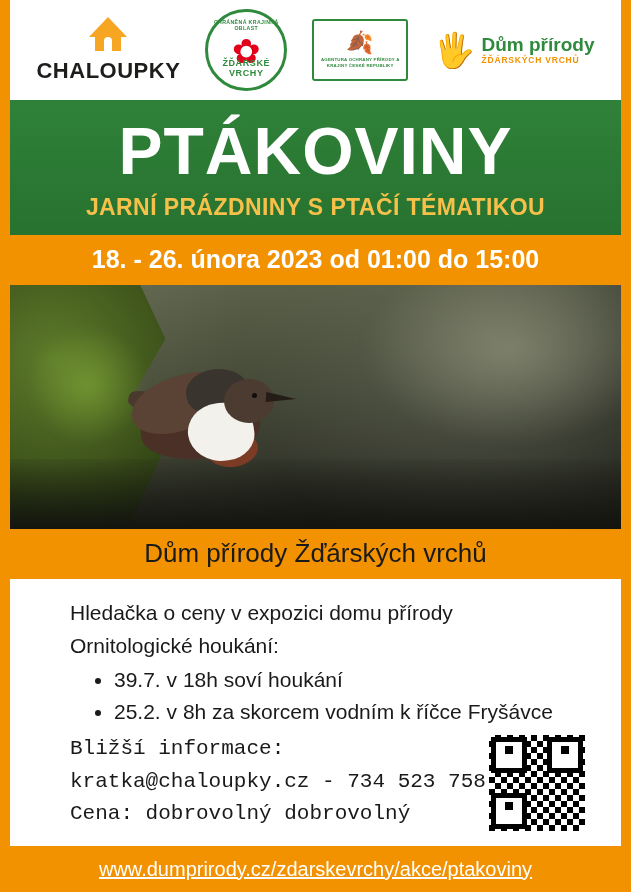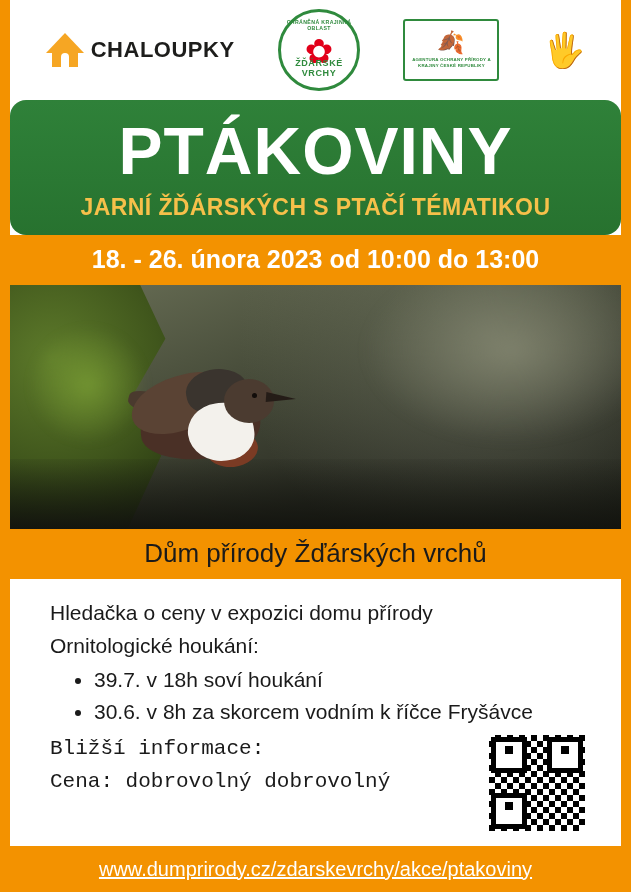--- a/index.html
+++ b/index.html
@@ -32,20 +32,21 @@
     align-items: center;
     justify-content: space-around;
     padding: 0 14px;
     box-sizing: border-box;
     background: #ffffff;
   }
   .logo {
     display: flex;
     align-items: center;
     gap: 7px;
+    flex-direction: column;
   }
   .chaloupky-mark {
     width: 38px;
     height: 34px;
     position: relative;
   }
   .chaloupky-mark .roof {
     position: absolute;
     left: 0; top: 0;
     width: 0; height: 0;
@@ -156,21 +157,20 @@
     font-weight: bold;
     letter-spacing: 0.8px;
   }
 
   
   .title-band {
     background: #2e7d32;
     background: linear-gradient(180deg,#2f8139 0%, #27722f 100%);
     padding: 18px 0 14px 0;
     text-align: center;
-    border-radius: 16px;
   }
   .title-main {
     font-size: 66px;
     font-weight: bold;
     color: #ffffff;
     letter-spacing: 1px;
     line-height: 1;
     margin: 0;
   }
   .title-sub {
@@ -324,20 +324,21 @@
   .place-band span {
     font-size: 26px;
     font-weight: normal;
     color: #1a1a1a;
   }
 
   
   .body-area {
     position: relative;
     padding: 18px 34px 0 40px;
+    margin-left: 20px;
   }
   .line {
     font-size: 21px;
     line-height: 1.55;
     color: #1a1a1a;
   }
   ul.bullets {
     margin: 2px 0 2px 0;
     padding-left: 44px;
   }
@@ -418,31 +419,35 @@
       <div class="ring-bot">ŽĎÁRSKÉ VRCHY</div>
     </div>
 
     <div class="aopk">
       <div class="leaf">🍂</div>
       <div class="aopk-text">AGENTURA OCHRANY PŘÍRODY A KRAJINY ČESKÉ REPUBLIKY</div>
     </div>
 
     <div class="dumprirody">
       <div class="dp-hand">🖐</div>
+      <div class="dp-words">
+        <div class="dp-main">Dům přírody</div>
+        <div class="dp-sub">ŽĎÁRSKÝCH VRCHŮ</div>
+      </div>
     </div>
 
   </div>
 
   <div class="title-band">
     <div class="title-main">PTÁKOVINY</div>
-    <div class="title-sub">JARNÍ ŽĎÁRSKÝCH S PTAČÍ TÉMATIKOU</div>
+    <div class="title-sub">JARNÍ PRÁZDNINY S PTAČÍ TÉMATIKOU</div>
   </div>
 
   <div class="date-band">
-    <span>18. - 26. února 2023 od 10:00 do 13:00</span>
+    <span>18. - 26. února 2023 od 01:00 do 15:00</span>
   </div>
 
   <div class="photo">
     <div class="bg"></div>
     <div class="blur-rock-right"></div>
     <div class="moss-left"></div>
     <div class="moss-hl"></div>
     <div class="rock-bottom"></div>
     <div class="bird">
       <div class="tail"></div>
@@ -459,24 +464,25 @@
 
   <div class="place-band">
     <span>Dům přírody Žďárských vrchů</span>
   </div>
 
   <div class="body-area">
     <div class="line">Hledačka o ceny v expozici domu přírody</div>
     <div class="line">Ornitologické houkání:</div>
     <ul class="bullets">
       <li>39.7. v 18h soví houkání</li>
-      <li>30.6. v 8h za skorcem vodním k říčce Fryšávce</li>
+      <li>25.2. v 8h za skorcem vodním k říčce Fryšávce</li>
     </ul>
     <div class="contact-block">
       <div class="line">Bližší informace:</div>
+      <div class="line">kratka@chaloupky.cz  - 734 523 758</div>
       <div class="line">Cena: dobrovolný dobrovolný</div>
     </div>
 
     <div class="qr">
       <div class="fp tl">
           <i></i>
         </div>
       <div class="fp tr">
           <i></i>
         </div>

